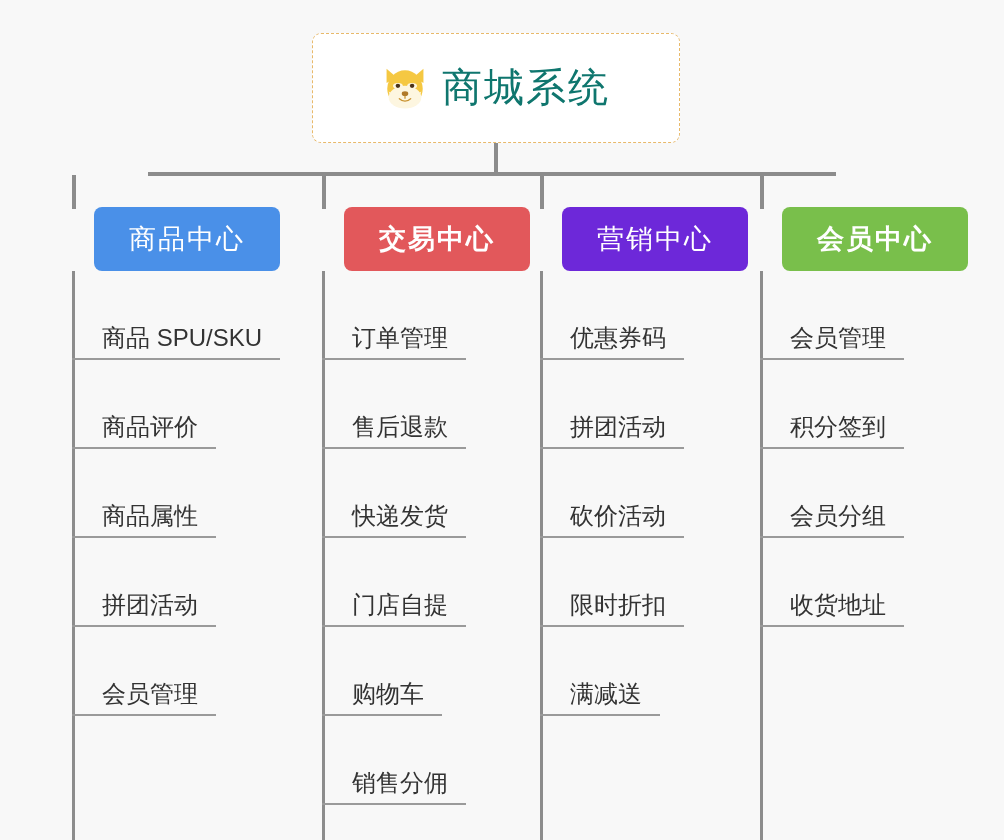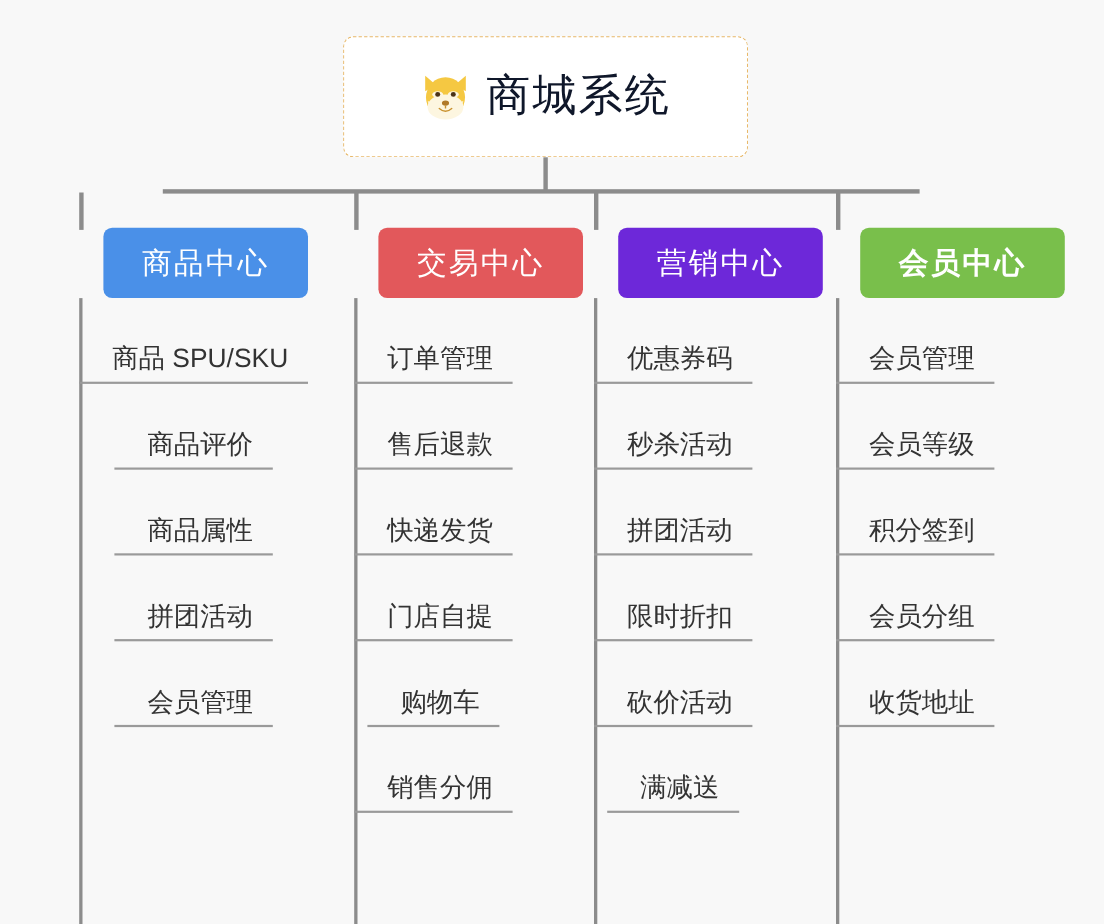--- a/index.html
+++ b/index.html
@@ -38,21 +38,21 @@
   .root-icon {
     width: 46px;
     height: 44px;
     flex: 0 0 auto;
     display: block;
   }
 
   .root-title {
     font-size: 40px;
     line-height: 1;
-    color: #0f172a;
+    color: #0f766e;
     letter-spacing: 2px;
     white-space: nowrap;
     padding-bottom: 3px;
   }
 
   
   .edge {
     position: absolute;
     background: #8c8c8c;
   }
@@ -106,43 +106,42 @@
   }
 
   .child-list {
     position: absolute;
     top: 96px;
     left: 14px;
   }
 
   .child-item {
     position: relative;
-    height: 78px;
+    height: 89px;
     display: flex;
     align-items: flex-end;
-    justify-content: center;
   }
 
   .child-label {
     display: inline-block;
     font-size: 24px;
     line-height: 1.1;
     color: #333333;
     white-space: nowrap;
     padding: 0 18px 7px 30px;
     border-bottom: 2px solid #9a9a9a;
   }
 
   
   .branch-1 { left: 58px; }
   .branch-1 .branch-head { width: 186px; background: #4a90e8; }
   .branch-1 .branch-spine { height: 640px; }
 
   .branch-2 { left: 308px; }
-  .branch-2 .branch-head { width: 186px; background: #e2585b; }
+  .branch-2 .branch-head { width: 186px; background: #e2585b; font-weight: bold; }
   .branch-2 .branch-spine { height: 640px; }
 
   .branch-3 { left: 526px; }
   .branch-3 .branch-head { width: 186px; background: #6d28d9; }
   .branch-3 .branch-spine { height: 640px; }
 
   .branch-4 { left: 746px; }
   .branch-4 .branch-head { width: 186px; background: #79bf4b; font-weight: bold; }
   .branch-4 .branch-spine { height: 640px; }
 </style>
@@ -223,49 +222,43 @@
 
   <div class="branch branch-3">
     <div class="branch-drop"></div>
     <div class="branch-head">营销中心</div>
     <div class="branch-spine"></div>
     <div class="child-list">
       <div class="child-item">
           <span class="child-label">优惠券码</span>
         </div>
       <div class="child-item">
-          <span class="child-label">秒杀活动</span>
-        </div>
-      <div class="child-item">
           <span class="child-label">拼团活动</span>
         </div>
       <div class="child-item">
+          <span class="child-label">砍价活动</span>
+        </div>
+      <div class="child-item">
           <span class="child-label">限时折扣</span>
         </div>
       <div class="child-item">
-          <span class="child-label">砍价活动</span>
-        </div>
-      <div class="child-item">
           <span class="child-label">满减送</span>
         </div>
     </div>
   </div>
 
   <div class="branch branch-4">
     <div class="branch-drop"></div>
     <div class="branch-head">会员中心</div>
     <div class="branch-spine"></div>
     <div class="child-list">
       <div class="child-item">
           <span class="child-label">会员管理</span>
         </div>
       <div class="child-item">
-          <span class="child-label">会员等级</span>
-        </div>
-      <div class="child-item">
           <span class="child-label">积分签到</span>
         </div>
       <div class="child-item">
           <span class="child-label">会员分组</span>
         </div>
       <div class="child-item">
           <span class="child-label">收货地址</span>
         </div>
     </div>
   </div>

